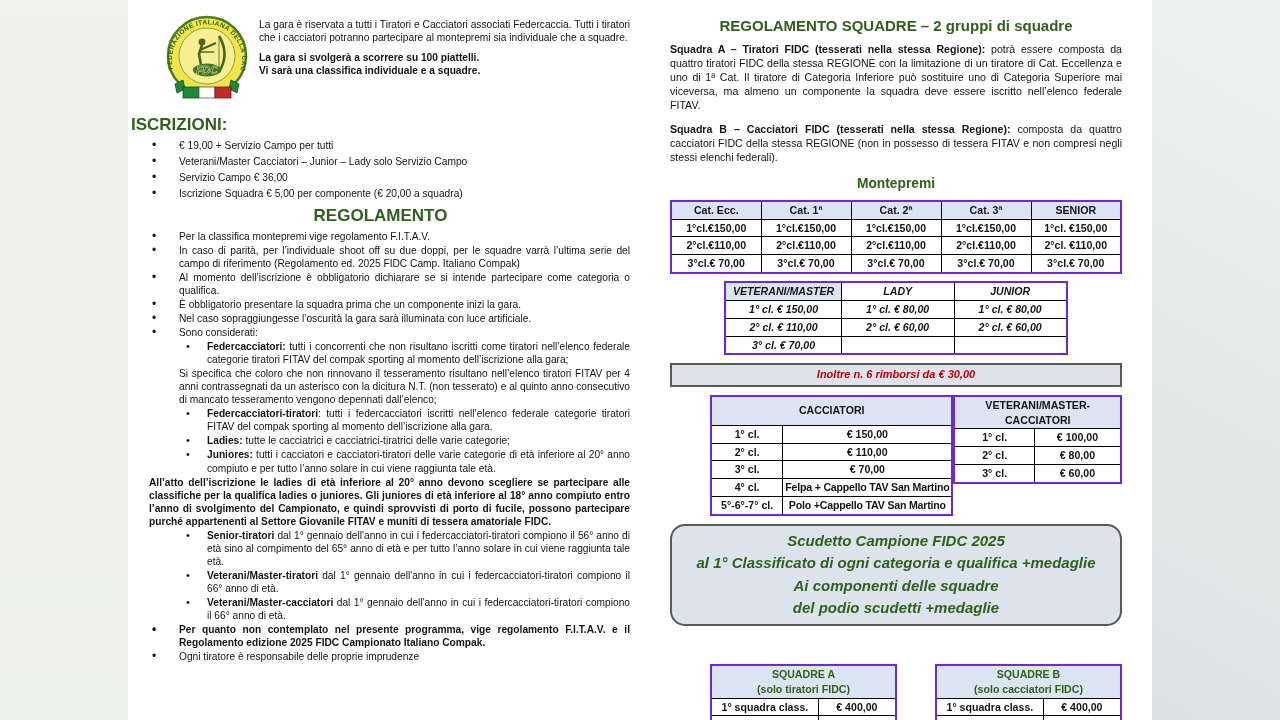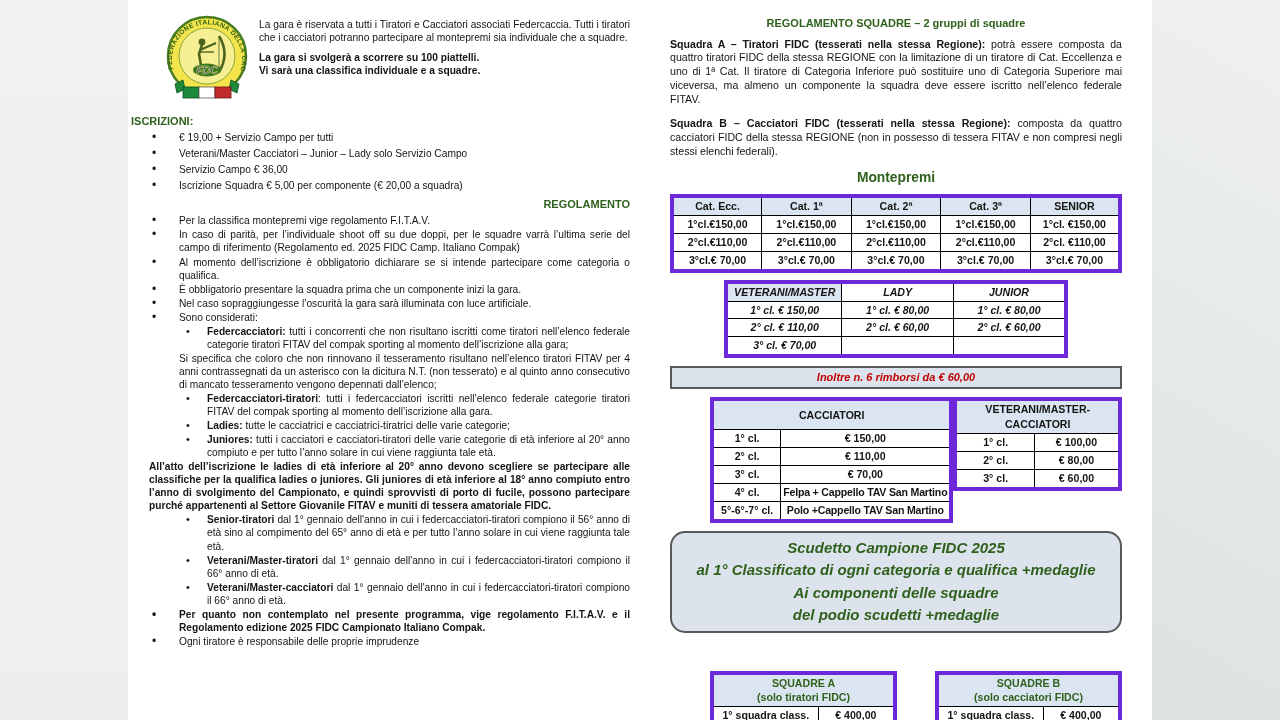--- a/index.html
+++ b/index.html
@@ -9,39 +9,39 @@
   .page{position:absolute;left:128px;top:0;width:1024px;height:720px;background:#fff;display:flex;box-sizing:border-box;}
 
   
   .col-left{width:502px;box-sizing:border-box;padding:14px 0 0 3px;font-size:10.2px;line-height:1.28;color:#141414;}
   .intro-row{display:flex;margin-bottom:4px;}
   .logo-wrap{flex:none;width:84px;margin-left:34px;}
   .intro-text{flex:1;margin-left:10px;padding-top:4px;text-align:justify;}
   .intro-text p{margin:0;}
   .intro-text .p1{margin-bottom:7px;}
   .bold{font-weight:bold;}
-  h3.green{color:#2f611c;font-size:11px;margin:5px 0 3px;font-weight:bold;}
-  .center{text-align:right;}
+  h3.green{color:#2f611c;font-size:17px;margin:5px 0 3px;font-weight:bold;}
+  .center{text-align:center;}
   .blt{position:relative;text-align:justify;margin-bottom:1px;}
   .l1{padding-left:48px;}
   .l1::before{content:"\2022";position:absolute;left:21px;top:-1px;font-size:12px;}
   .l2{padding-left:76px;}
   .l2::before{content:"\2022";position:absolute;left:55px;top:-1px;font-size:11px;}
   .para{text-align:justify;margin-bottom:1px;}
   .ind-l1{margin-left:48px;}
   .ind-half{margin-left:18px;}
   .isc .blt{margin-bottom:3px;}
 
   
   .col-right{width:452px;box-sizing:border-box;margin-left:40px;padding:14px 0 0 0;font-size:10.6px;line-height:1.32;color:#141414;}
-  .r-title{text-align:center;color:#2f611c;font-weight:bold;font-size:11px;margin:2px 0 7px;}
+  .r-title{text-align:center;color:#2f611c;font-weight:bold;font-size:15px;margin:2px 0 7px;}
   .r-para{text-align:justify;margin:0 0 10px;}
   .mp-title{text-align:center;color:#2f611c;font-weight:bold;font-size:13.8px;margin:4px 0 7px;}
 
-  table.tbl{border-collapse:collapse;border:4px solid #6d28d9;}
+  table.tbl{border-collapse:collapse;border:2px solid #6d28d9;}
   table.tbl th,table.tbl td{border:1px solid #000;padding:1px 2px;text-align:center;font-weight:bold;font-size:10.6px;line-height:1.4;}
   table.tbl th{background:#dbe5f1;}
   table.tbl th.nofill{background:#fff;}
   .tbl-full{width:100%;}
   .tbl-qual{width:76%;margin:7px auto 0;font-style:italic;}
   .green-th{color:#2f611c;}
   .fit{font-size:10.1px;letter-spacing:-0.2px;white-space:nowrap;}
 
   .infobox{border:2px solid #595959;background:#dce3ed;text-align:center;font-style:italic;font-weight:bold;padding:2px 4px;margin:8px 0;}
   .infobox.red{color:#c00000;font-size:11px;line-height:1.4;}
@@ -196,21 +196,21 @@
         </tr>
         <tr>
           <td>3° cl. €  70,00</td>
           <td></td>
           <td></td>
         </tr>
       </tbody>
         </table>
 
       <div class="infobox red">
-        <div>Inoltre n. 6 rimborsi da € 60,00</div>
+        <div>Inoltre n. 6 rimborsi da € 30,00</div>
       </div>
 
       <div class="tables-row">
         <table class="tbl t-cacc">
           <tbody>
               <tr>
             <th colspan="2" style="height:26px">CACCIATORI</th>
           </tr>
           <tr>
             <td style="width:36%">1° cl.</td>

